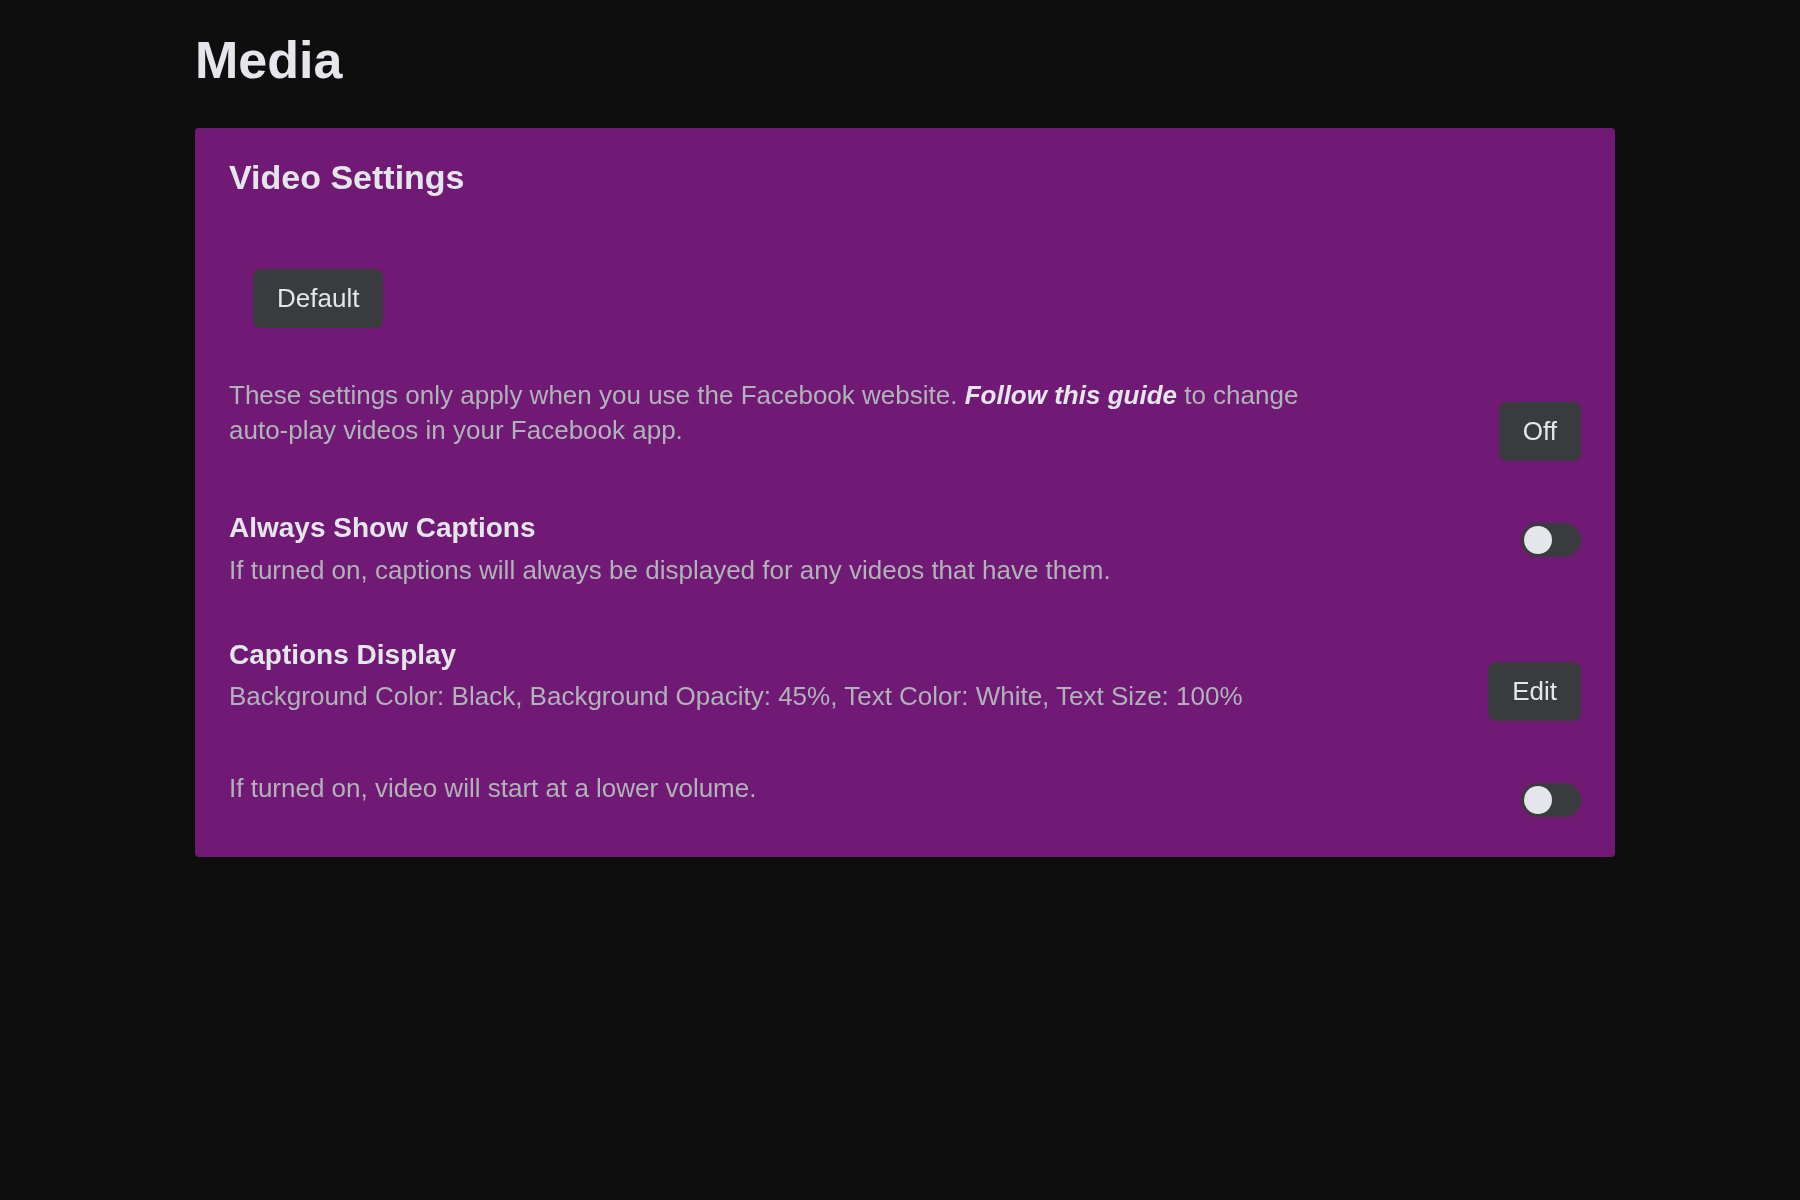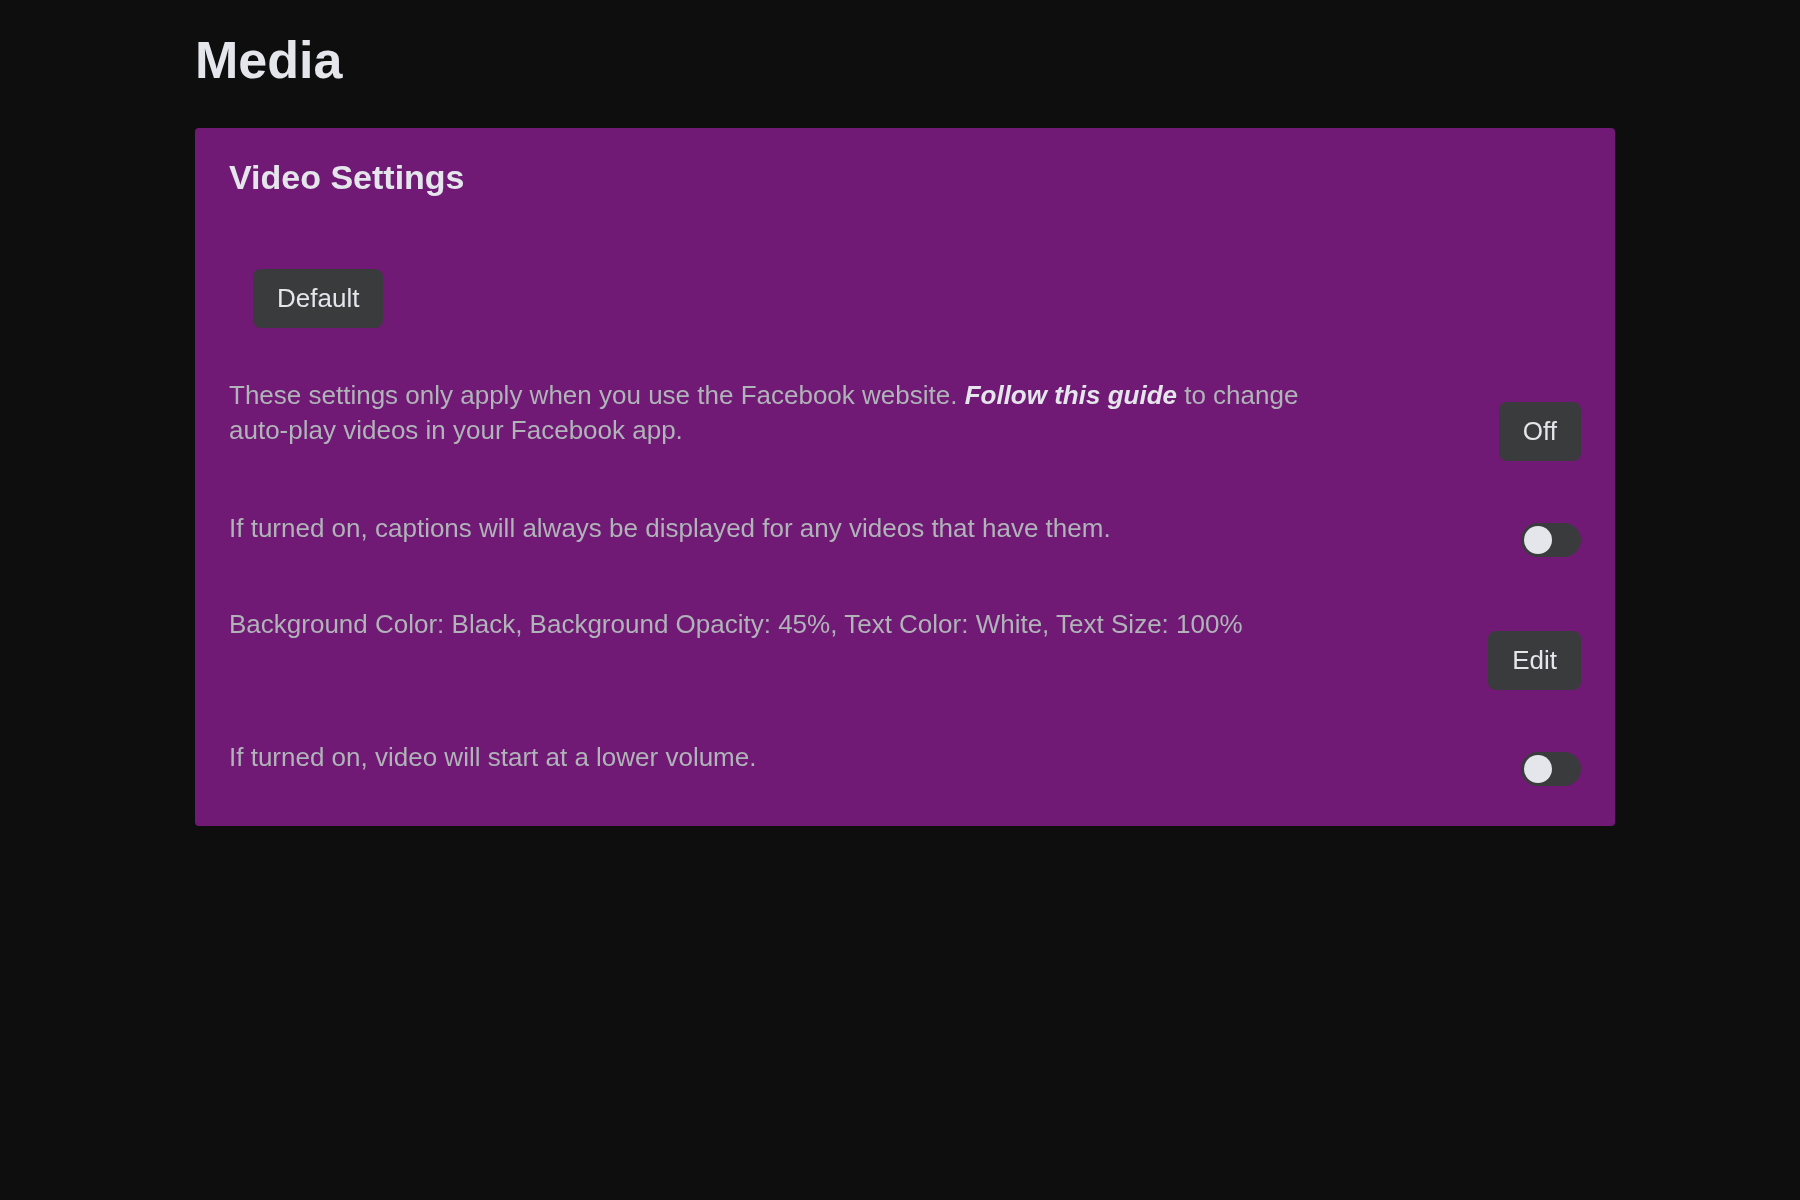--- a/index.html
+++ b/index.html
@@ -122,31 +122,33 @@
           <span>These settings only apply when you use the Facebook website. </span><span class="link">Follow this guide</span><span> to change auto-play videos in your Facebook app.</span>
         </div>
       </div>
       <div class="setting-control">
         <button class="select-button">Off</button>
       </div>
     </div>
 
     <div class="setting-row">
       <div class="setting-text">
+        <div class="setting-label">Always Show Captions</div>
         <div class="setting-desc">If turned on, captions will always be displayed for any videos that have them.</div>
       </div>
       <div class="setting-control">
         <div class="toggle">
           <div class="toggle-knob"></div>
         </div>
       </div>
     </div>
 
     <div class="setting-row">
       <div class="setting-text">
+        <div class="setting-label">Captions Display</div>
         <div class="setting-desc">Background Color: Black, Background Opacity: 45%, Text Color: White, Text Size: 100%</div>
       </div>
       <div class="setting-control">
         <button class="select-button">Edit</button>
       </div>
     </div>
 
     <div class="setting-row">
       <div class="setting-text">
         <div class="setting-desc">If turned on, video will start at a lower volume.</div>

